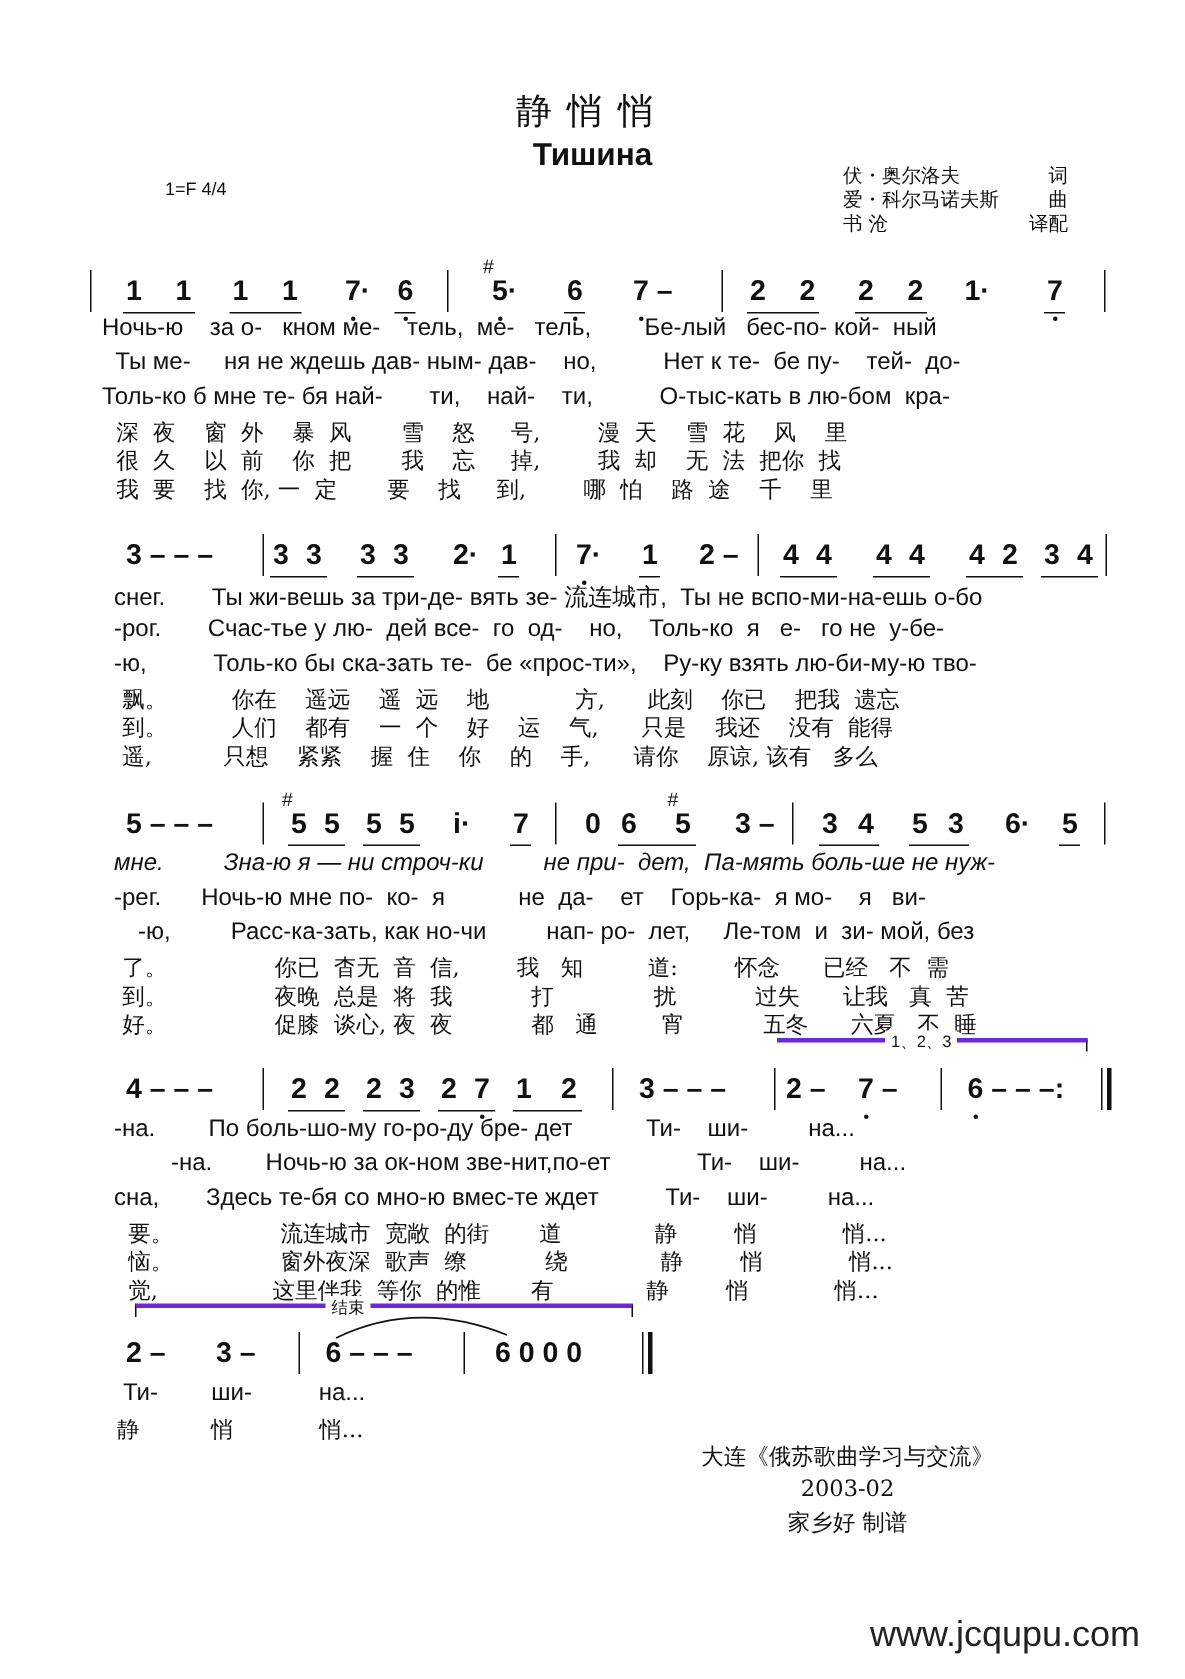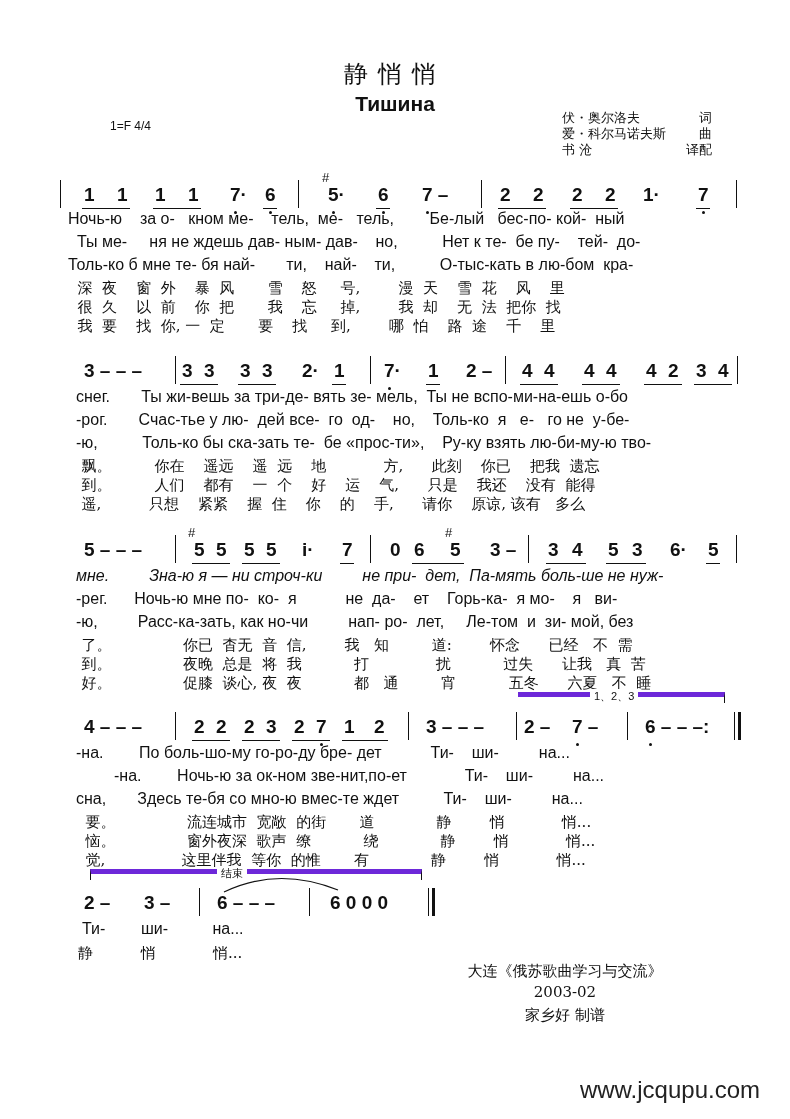--- a/index.html
+++ b/index.html
@@ -13,21 +13,21 @@
   .system{position:absolute;left:0;width:790px;}
   .notes{position:absolute;top:0;height:36px;font-weight:bold;font-size:19px;}
   .n{position:absolute;top:4px;}
   .ul{position:absolute;height:0;border-top:1.5px solid #111;}
   .bar{position:absolute;top:0;width:0;height:28px;border-left:1.5px solid #111;}
   .dbl{position:absolute;top:0;width:3px;height:28px;border-left:1.5px solid #111;border-right:3px solid #111;}
   .dotb{position:absolute;width:3px;height:3px;background:#111;border-radius:50%;}
   .sharp{position:absolute;font-size:13px;font-weight:normal;top:-10px;}
   .lyr{position:absolute;left:0;font-size:16px;white-space:pre;}
   .cn{position:absolute;left:0;font-family:"DejaVu Serif",serif;font-size:15px;white-space:pre;}
-  .volta{position:absolute;height:6px;border-top:5px solid #6d28d9;text-decoration:underline;}
+  .volta{position:absolute;height:6px;border-top:3px solid #6d28d9;text-decoration:underline;}
   .volta-label{position:absolute;font-size:11px;background:#fff;padding:0 4px;top:-8px;}
   .footer{font-family:"DejaVu Serif",serif;font-size:15px;text-align:center;}
   .site{right:30px;top:1076px;font-size:24px;color:#222;}
 </style>
 </head>
 <body>
 
 <div class="abs title-cn">静悄悄</div>
 <div class="abs title-ru">Тишина</div>
 <div class="abs key">1=F  4/4</div>
@@ -117,21 +117,21 @@
       <span class="n" style="left:606px;">4</span>
       <span class="ul" style="left:582px;top:28px;width:38px;"></span>
     <span class="n" style="left:646px;">4</span>
       <span class="n" style="left:668px;">2</span>
       <span class="ul" style="left:644px;top:28px;width:38px;"></span>
     <span class="n" style="left:696px;">3</span>
       <span class="n" style="left:718px;">4</span>
       <span class="ul" style="left:694px;top:28px;width:38px;"></span>
     <span class="bar" style="left:737px;"></span>
   </div>
-  <div class="lyr" style="top:32px;left:76px;">снег.       Ты жи-вешь за три-де- вять зе- мель,  Ты не вспо-ми-на-ешь о-бо</div>
+  <div class="lyr" style="top:32px;left:76px;">снег.       Ты жи-вешь за три-де- вять зе- 流连城市,  Ты не вспо-ми-на-ешь о-бо</div>
   <div class="lyr" style="top:55px;left:76px;">-рог.       Счас-тье у лю-  дей все-  го  од-    но,    Толь-ко  я   е-   го не  у-бе-</div>
   <div class="lyr" style="top:78px;left:76px;">-ю,          Толь-ко бы ска-зать те-  бе «прос-ти»,    Ру-ку взять лю-би-му-ю тво-</div>
   <div class="cn" style="top:101px;left:72px;">  飘。         你在    遥远    遥  远    地            方,      此刻    你已    把我  遗忘</div>
   <div class="cn" style="top:120px;left:72px;">  到。         人们    都有    一  个    好    运    气,      只是    我还    没有  能得</div>
   <div class="cn" style="top:139px;left:72px;">  遥,          只想    紧紧    握  住    你    的    手,      请你    原谅, 该有   多么</div>
 </div>
 
 <div class="system" style="top:535px;">
   <div class="notes" style="left:0;width:790px;">
     <span class="n" style="left:84px;">5 – – –</span>
@@ -160,21 +160,21 @@
     <span class="n" style="left:608px;">5</span>
       <span class="n" style="left:632px;">3</span>
       <span class="ul" style="left:606px;top:28px;width:40px;"></span>
     <span class="n" style="left:670px;">6·</span>
     <span class="n" style="left:708px;">5</span>
       <span class="ul" style="left:706px;top:28px;width:14px;"></span>
     <span class="bar" style="left:736px;"></span>
   </div>
   <div class="lyr" style="top:32px;left:76px;font-style:italic;">мне.         Зна-ю я — ни строч-ки         не при-  дет,  Па-мять боль-ше не нуж-</div>
   <div class="lyr" style="top:55px;left:76px;">-рег.      Ночь-ю мне по-  ко-  я           не  да-    ет    Горь-ка-  я мо-    я   ви-</div>
-  <div class="lyr" style="top:78px;left:76px;">-ю,         Расс-ка-зать, как но-чи         нап- ро-  лет,     Ле-том  и  зи- мой, без</div>
+  <div class="lyr" style="top:78px;left:92px;">-ю,         Расс-ка-зать, как но-чи         нап- ро-  лет,     Ле-том  и  зи- мой, без</div>
   <div class="cn" style="top:101px;left:72px;">  了。               你已  杳无  音  信,        我   知         道:        怀念      已经   不  需</div>
   <div class="cn" style="top:120px;left:72px;text-align:right;">  到。               夜晚  总是  将  我           打              扰           过失      让我   真  苦</div>
   <div class="cn" style="top:139px;left:72px;">  好。               促膝  谈心, 夜  夜           都   通         宵           五冬      六夏   不  睡</div>
   <div class="volta" style="left:518px;top:157px;width:206px;border-right:1px solid #111;">
     <span class="volta-label" style="left:72px;">1、2、3</span>
   </div>
 </div>
 
 <div class="system" style="top:712px;">
   <div class="notes" style="left:0;width:790px;">

